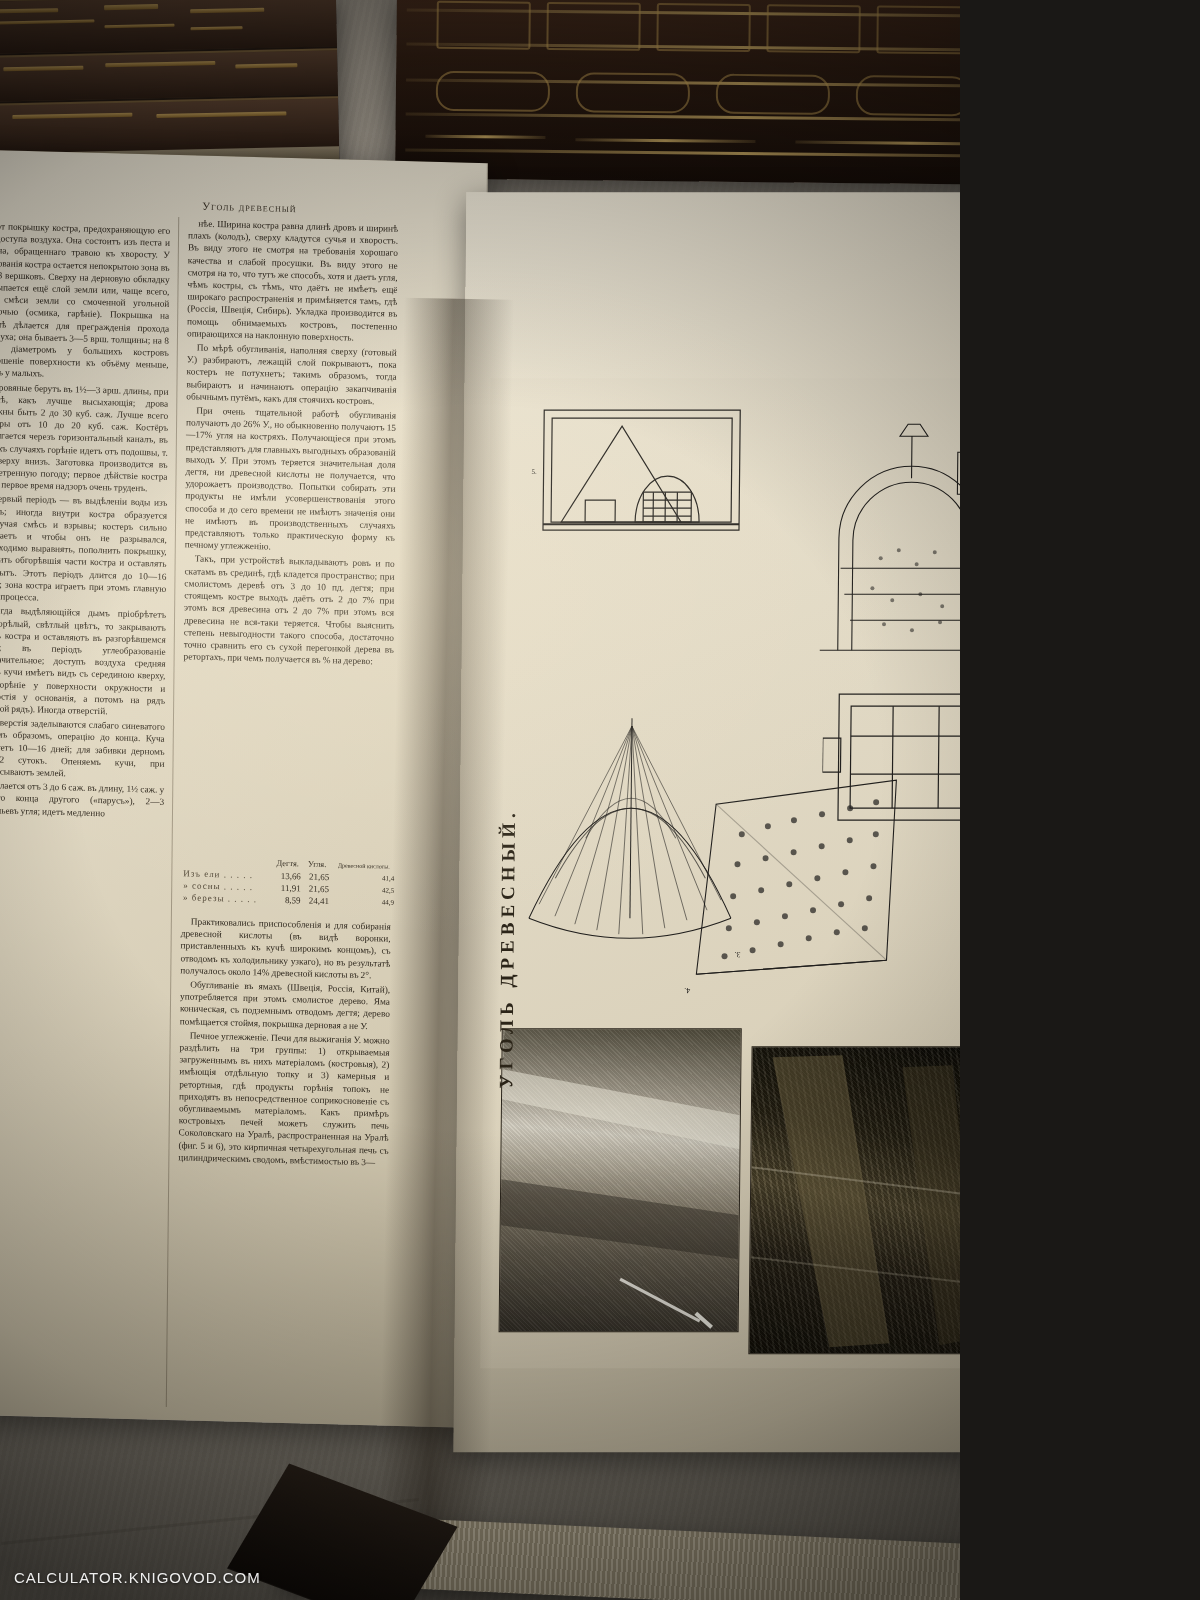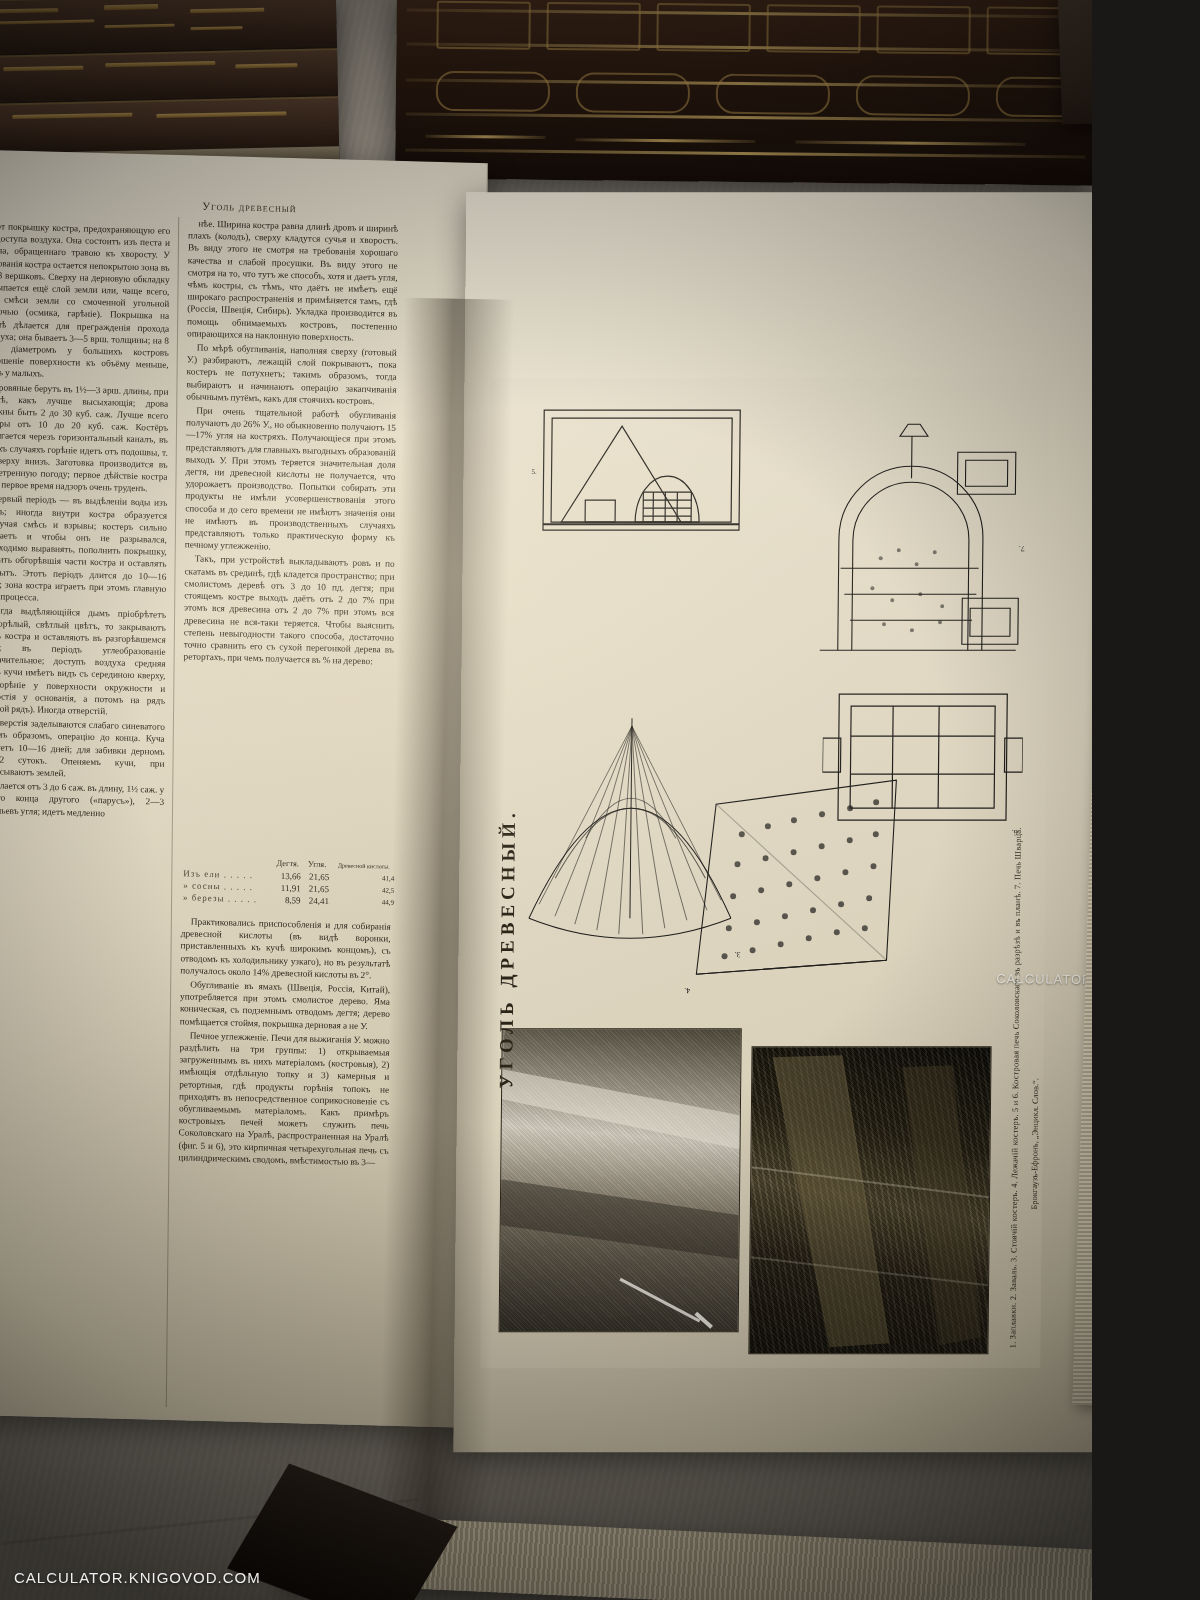--- a/index.html
+++ b/index.html
@@ -8,21 +8,21 @@
     background: #1a1816;
   }
   body {
     width: 1200px;
     height: 1600px;
     overflow: hidden;
     font-family: "Liberation Serif", serif;
   }
   .scene {
     position: relative;
-    width: 1092px;
+    width: 960px;
     height: 1600px;
     overflow: hidden;
     background:
       radial-gradient(ellipse 900px 700px at 55% 45%, #d8d2c6 0%, #b9b2a4 45%, #8e877a 80%, #6c665c 100%);
   }
 
   
   .table-surface {
     position: absolute;
     left: 0; top: 0; right: 0; bottom: 0;

